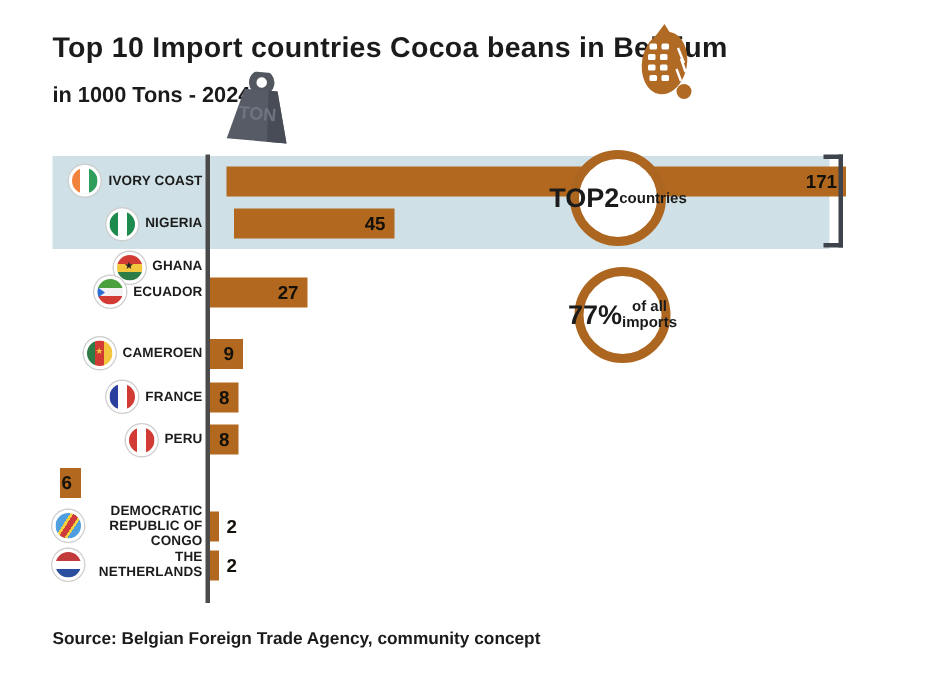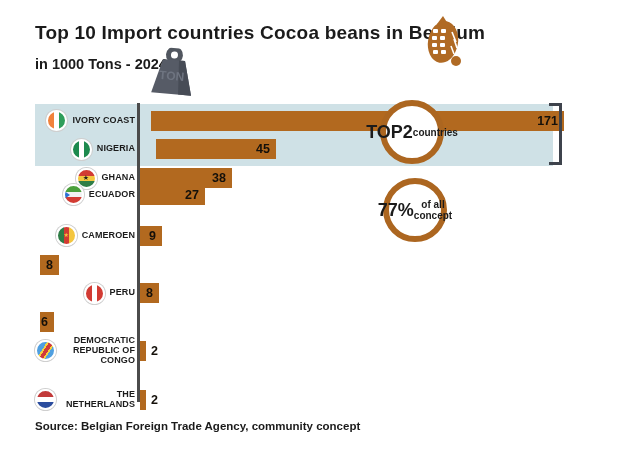--- a/index.html
+++ b/index.html
@@ -108,52 +108,53 @@
         </div>
         <div class="bar" style="width: 413px; margin-left: 16px;">
           <span class="val">171</span>
         </div>
       </div>
       <div class="row" style="top: 134.8px;">
         <div class="label-cell">
           <span class="flag flag-nigeria"></span>
           <span class="label-text">NIGERIA</span>
         </div>
-        <div class="bar" style="width: 120px; margin-left: 21px;">
+        <div class="bar" style="width: 107px; margin-left: 21px;">
           <span class="val">45</span>
         </div>
       </div>
       <div class="row" style="top: 163.6px;">
         <div class="label-cell">
           <span class="flag flag-ghana"></span>
           <span class="label-text">GHANA</span>
         </div>
-        <div class="bar" style="width: 92px;">
-          <span class="val">38</span>
-        </div>
       </div>
       <div class="row" style="top: 180px;">
         <div class="label-cell">
           <span class="flag flag-ecuador"></span>
           <span class="label-text">ECUADOR</span>
         </div>
         <div class="bar" style="width: 65px;">
           <span class="val">27</span>
         </div>
       </div>
       <div class="row" style="top: 221.2px;">
         <div class="label-cell">
           <span class="flag flag-cameroon"></span>
           <span class="label-text">CAMEROEN</span>
         </div>
         <div class="bar" style="width: 22px;">
           <span class="val">9</span>
         </div>
       </div>
       <div class="row" style="top: 250px;">
+        <div class="label-cell">
+          <span class="flag flag-france"></span>
+          <span class="label-text">FRANCE</span>
+        </div>
         <div class="bar" style="width: 19px;">
           <span class="val">8</span>
         </div>
       </div>
       <div class="row" style="top: 278.8px;">
         <div class="label-cell">
           <span class="flag flag-peru"></span>
           <span class="label-text">PERU</span>
         </div>
         <div class="bar" style="width: 19px;">
@@ -167,35 +168,35 @@
       </div>
       <div class="row" style="top: 336.4px;">
         <div class="label-cell">
           <span class="flag flag-drc"></span>
           <span class="label-text">DEMOCRATIC
 REPUBLIC OF CONGO</span>
         </div>
         <div class="bar" style="width: 5px;"></div>
         <span class="val outside">2</span>
       </div>
-      <div class="row" style="top: 385px;">
+      <div class="row" style="top: 362px;">
         <div class="label-cell">
           <span class="flag flag-netherlands"></span>
           <span class="label-text">THE NETHERLANDS</span>
         </div>
         <div class="bar" style="width: 5px;"></div>
         <span class="val outside">2</span>
       </div>
     </div>
   <div class="bracket"></div>
 
   <div class="badge badge-top2">
     <div class="badge-big">TOP2</div>
     <div class="badge-small">countries</div>
   </div>
   <div class="badge badge-share">
     <div class="badge-big">77%</div>
     <div class="badge-small">of all
-concept</div>
+imports</div>
   </div>
 
   <div class="source">Source: Belgian Foreign Trade Agency, community concept</div>
 </div>
 
 </body></html>

